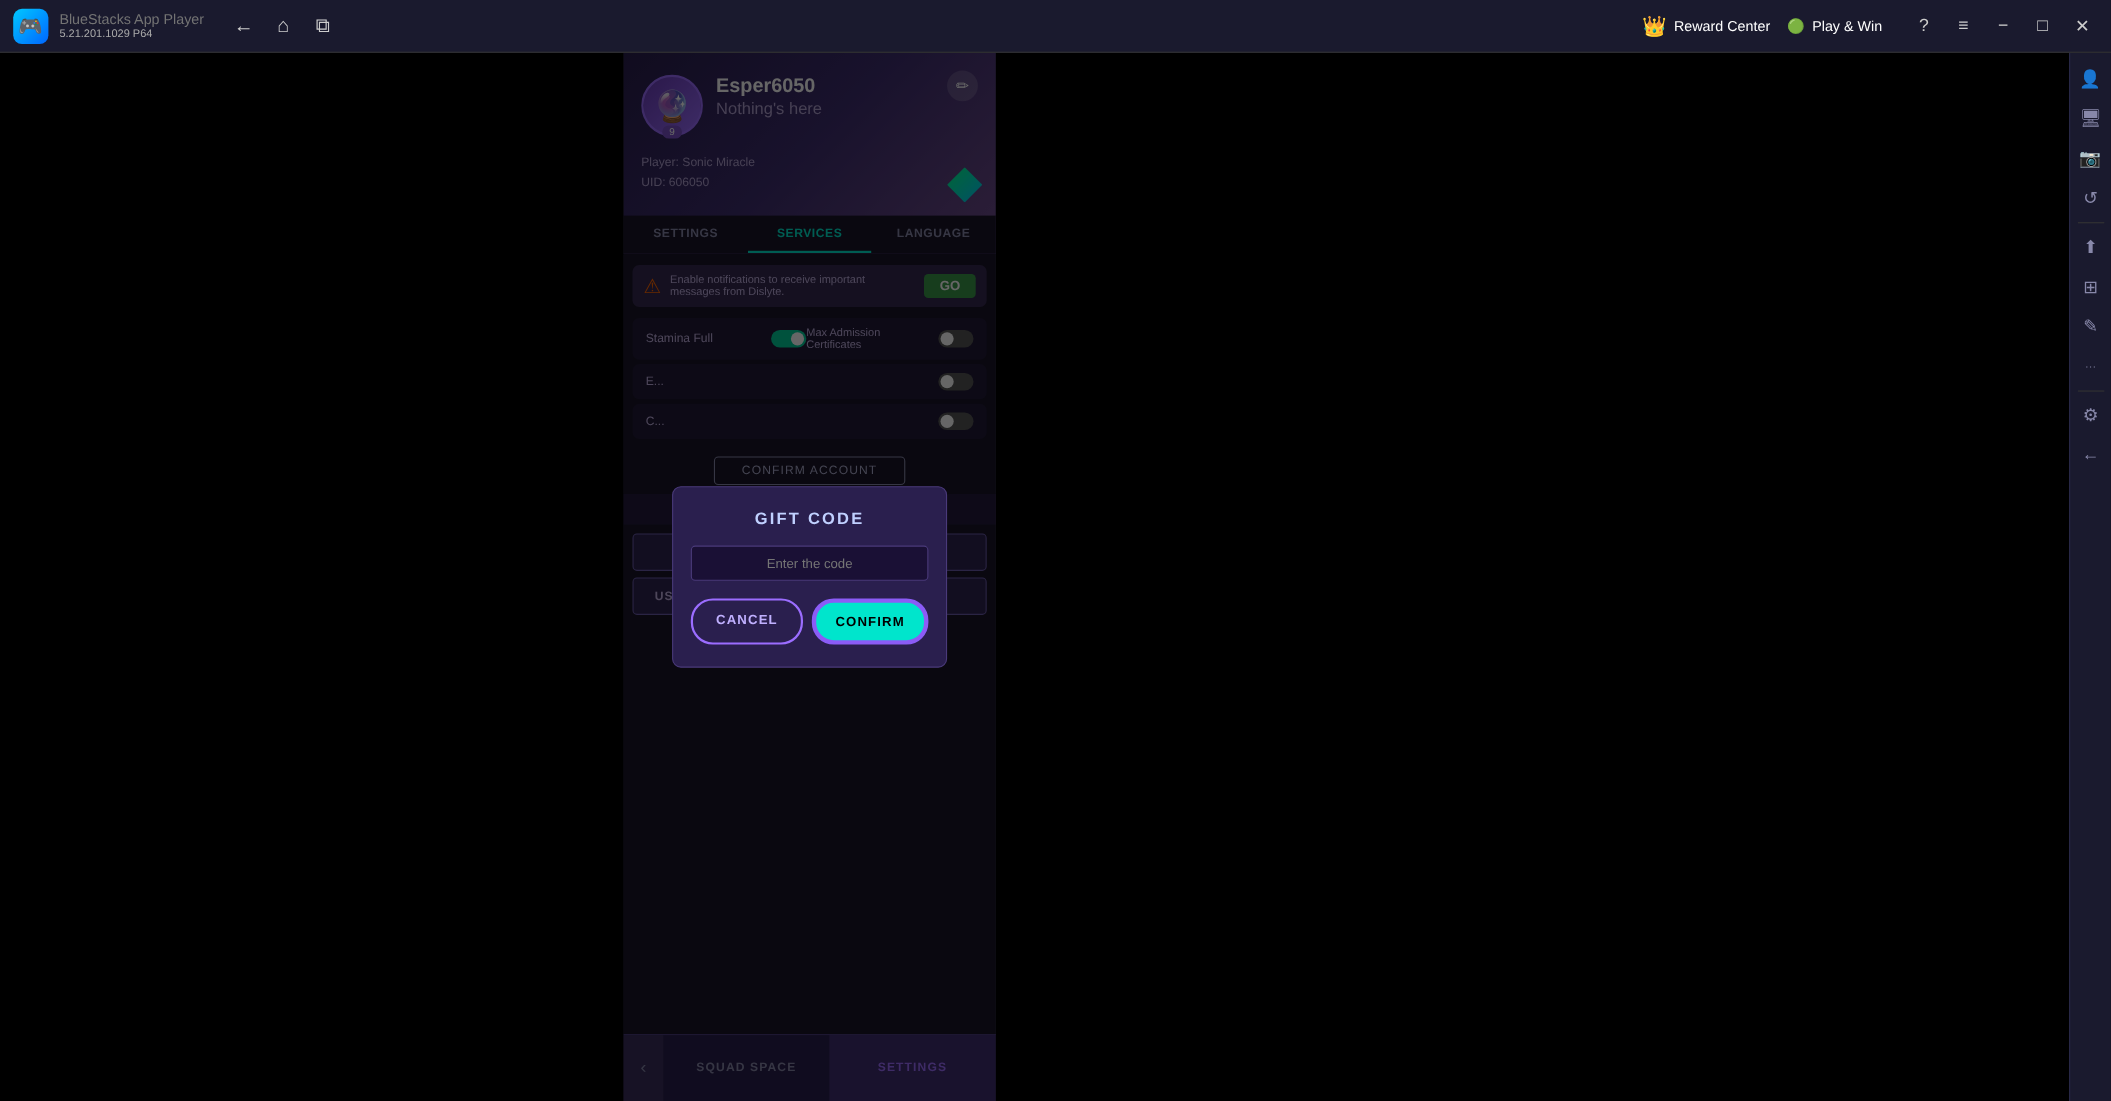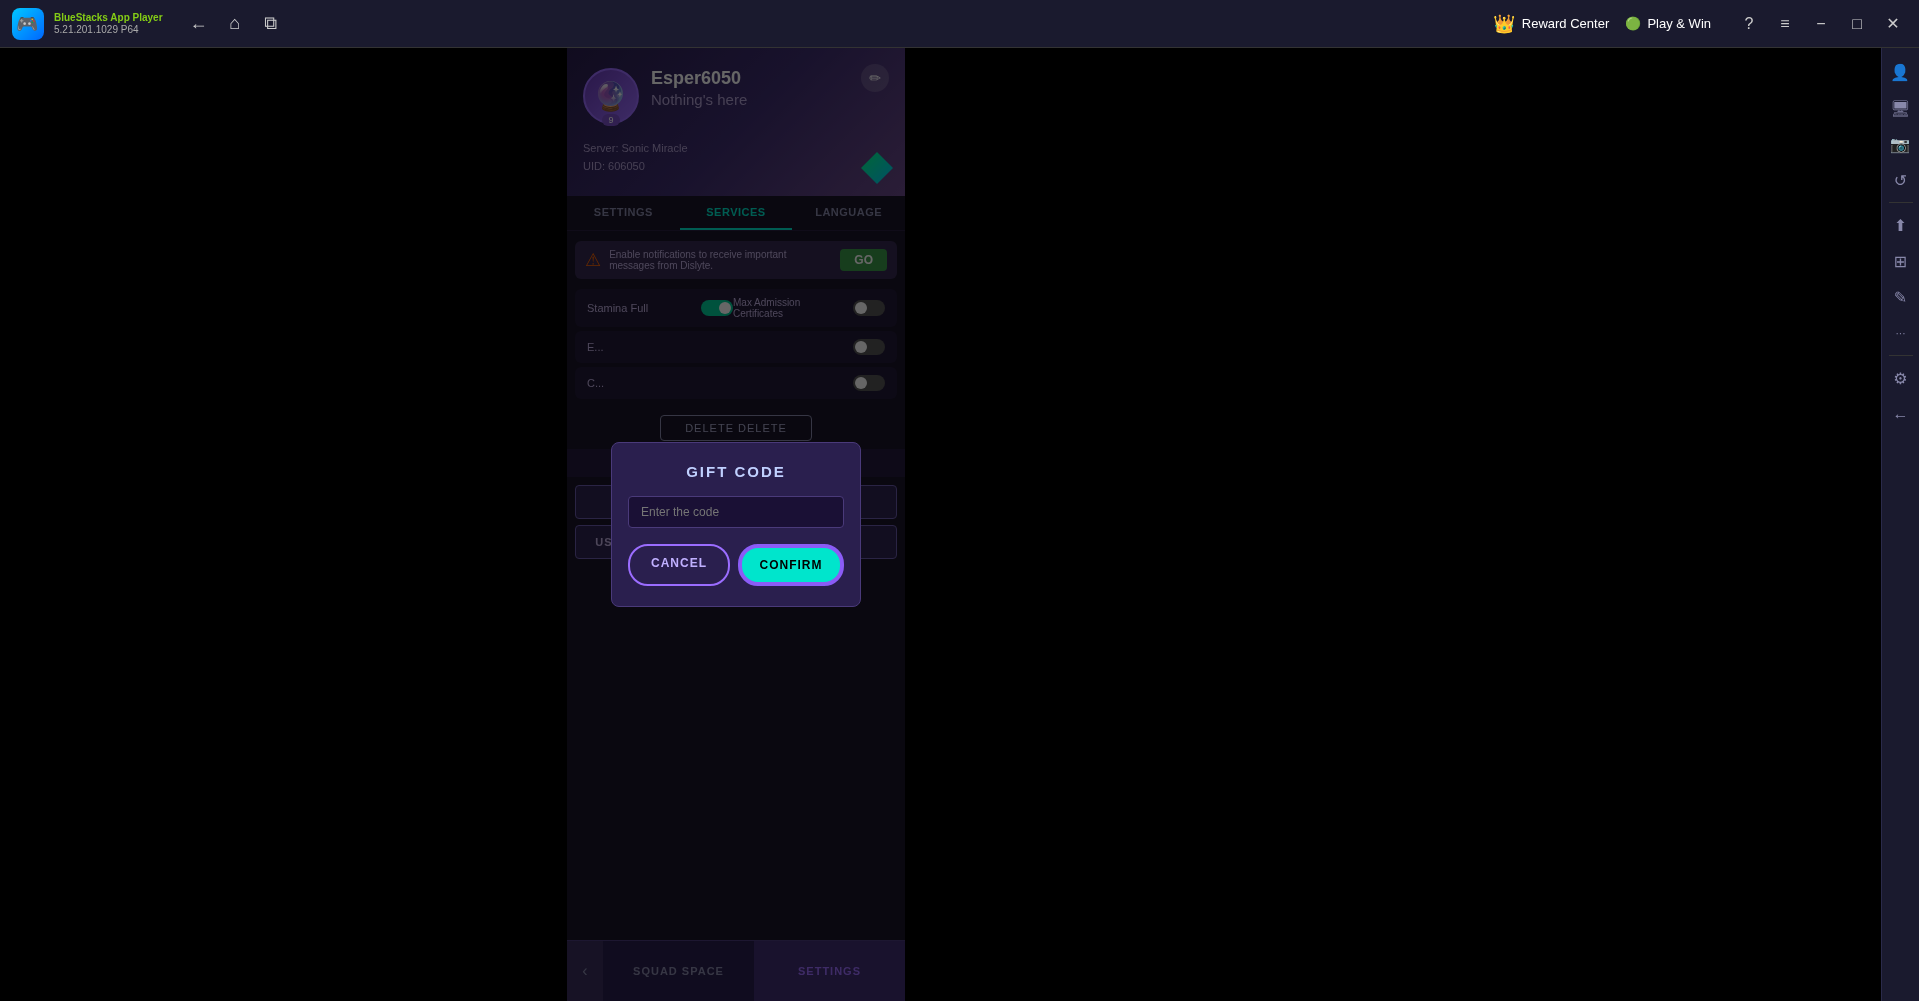--- a/index.html
+++ b/index.html
@@ -26,23 +26,23 @@
     }
     .top-bar-logo {
       width: 32px; height: 32px;
       background: linear-gradient(135deg, #00c8ff, #0066ff);
       border-radius: 8px;
       display: flex; align-items: center; justify-content: center;
       margin-right: 10px;
       font-size: 16px;
     }
     .top-bar-title {
-      color: #84cc16;
-      font-size: 10px;
-      font-weight: bold;
+      color: #737373;
+      font-size: 13px;
+      font-weight: normal;
       line-height: 1.2;
     }
     .top-bar-subtitle {
       color: #aaa;
       font-size: 10px;
     }
     .top-bar-nav {
       display: flex;
       align-items: center;
       margin-left: 20px;
@@ -309,20 +309,21 @@
       letter-spacing: 2px;
     }
     .modal-input {
       width: 100%;
       background: #1a1035;
       border: 1px solid #4a3a7a;
       border-radius: 4px;
       padding: 8px 12px;
       color: #8888aa;
       font-size: 12px;
+      text-align: center;
       outline: none;
     }
     .modal-buttons {
       display: flex;
       gap: 8px;
       margin-top: 16px;
     }
     .modal-cancel-btn {
       flex: 1;
       padding: 10px;
@@ -507,21 +508,21 @@
           </div>
           <div class="avatar-badge">9</div>
         </div>
         <div class="profile-info">
           <div class="profile-name">Esper6050</div>
           <div class="profile-desc">Nothing's here</div>
         </div>
       </div>
       <div class="edit-btn">✏</div>
       <div class="server-info">
-        <div>Server: Sonic Miracle</div>
+        <div>Player: Sonic Miracle</div>
         <div>UID: 606050</div>
       </div>
       <div class="diamond-icon"></div>
     </div>
 
     <div class="tabs-row">
       <div class="tab">SETTINGS</div>
       <div class="tab active">SERVICES</div>
       <div class="tab">LANGUAGE</div>
     </div>
@@ -554,21 +555,21 @@
         <div class="modal-title">GIFT CODE</div>
         <input class="modal-input" placeholder="Enter the code" style="">
         <div class="modal-buttons">
           <div class="modal-cancel-btn">CANCEL</div>
           <div class="modal-confirm-btn">CONFIRM</div>
         </div>
       </div>
     </div>
 
     <div class="delete-btn-wrap">
-      <div class="delete-btn">DELETE DELETE</div>
+      <div class="delete-btn">CONFIRM ACCOUNT</div>
     </div>
 
     <div class="section-title-bar">
       <div class="section-title">GAME SERVICE</div>
     </div>
     <div class="service-buttons">
       <div class="service-btn">SUPPORT</div>
       <div class="service-btn">FEEDBACK</div>
       <div class="service-btn">USER AGREEMENT</div>
       <div class="service-btn">GIFT CODE</div>

